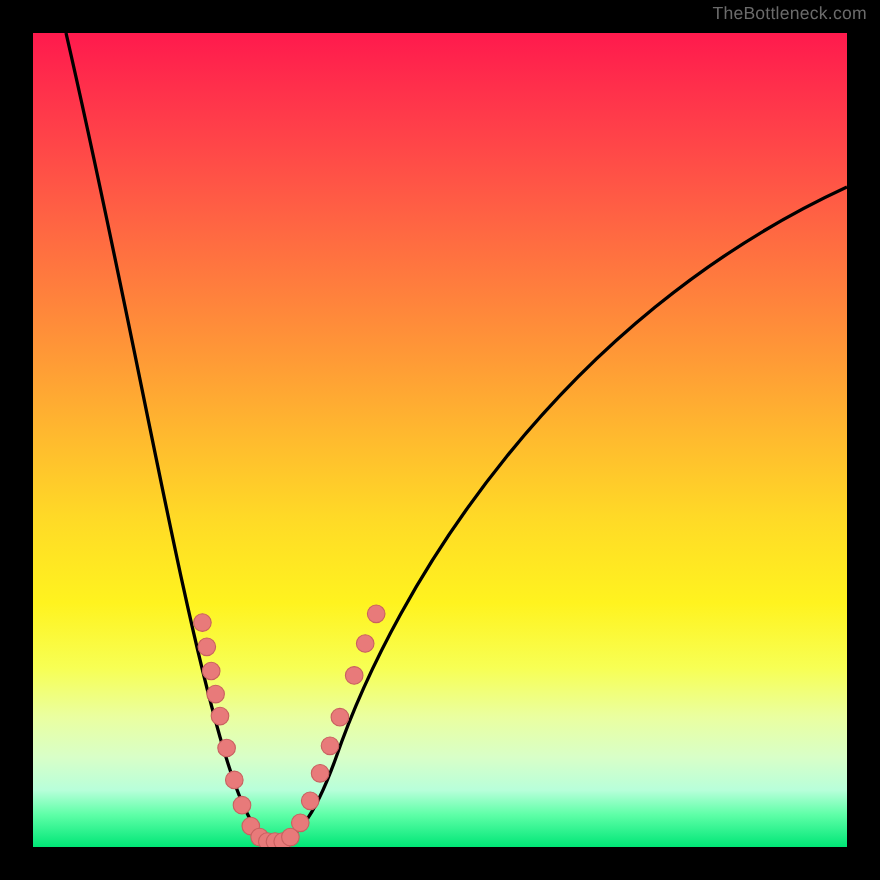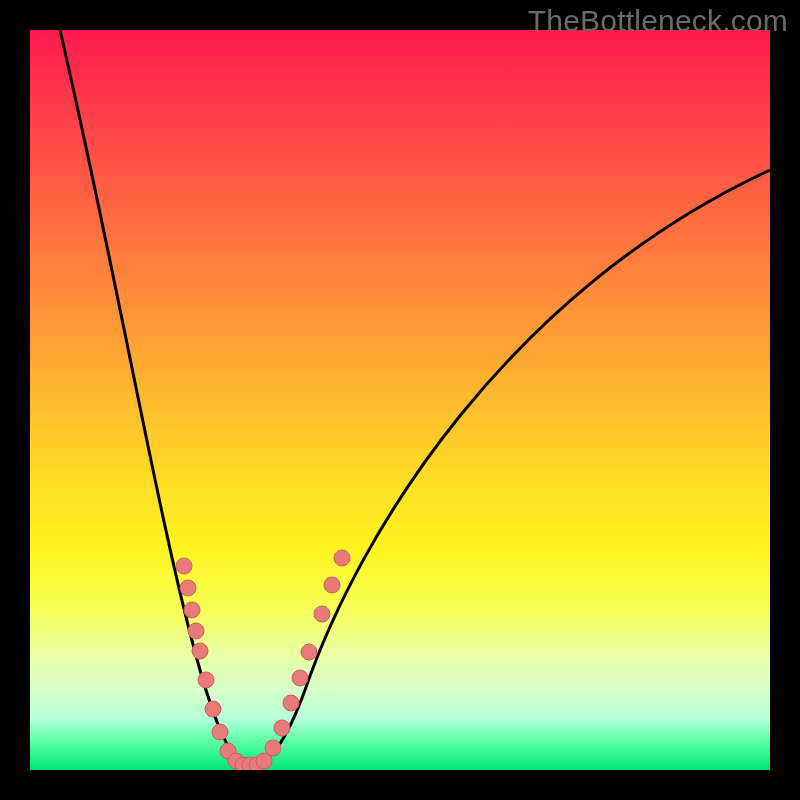--- a/index.html
+++ b/index.html
@@ -40,21 +40,21 @@
       #b8ffda 93%,
       #5fffa8 96%,
       #00e676 100%
     );
   }
   .watermark {
     position: absolute;
     top: 4px;
     right: 12px;
     color: #6b6b6b;
-    font-size: 30px;
+    font-size: 16px;
     font-weight: 500;
     letter-spacing: 0.2px;
     user-select: none;
   }
   svg.curve {
     position: absolute;
     top: 0;
     left: 0;
     width: 740px;
     height: 740px;

